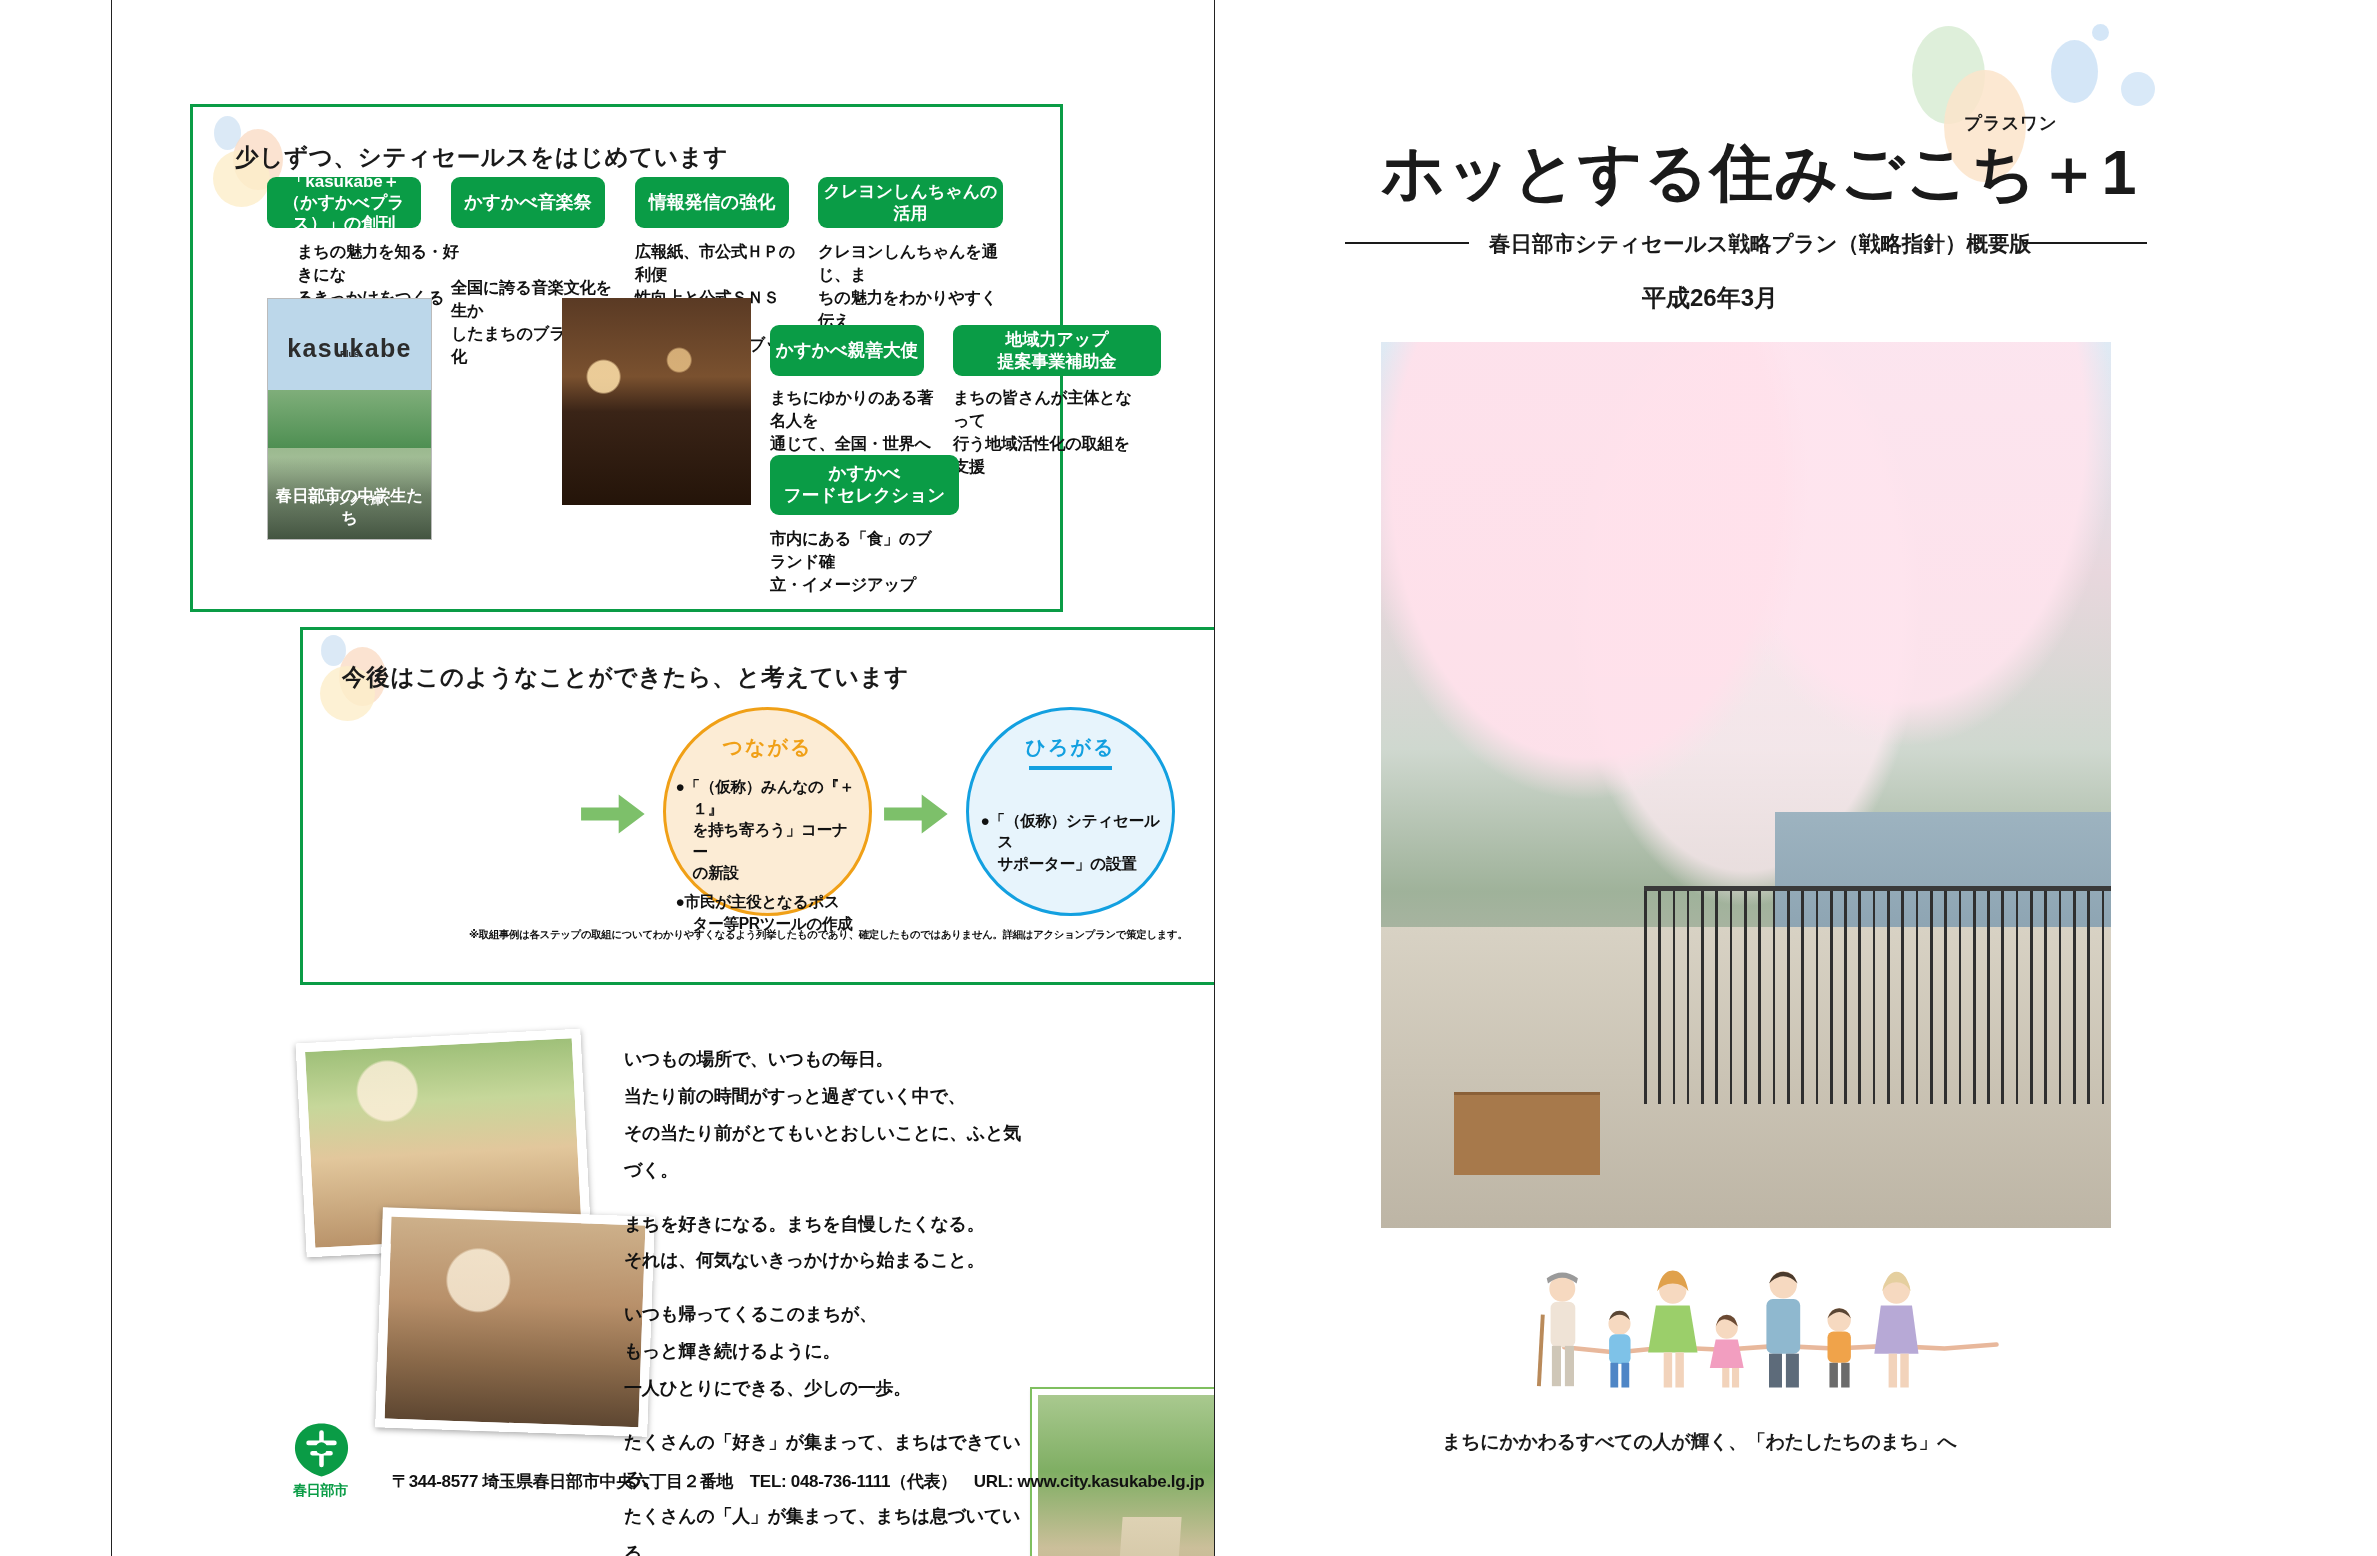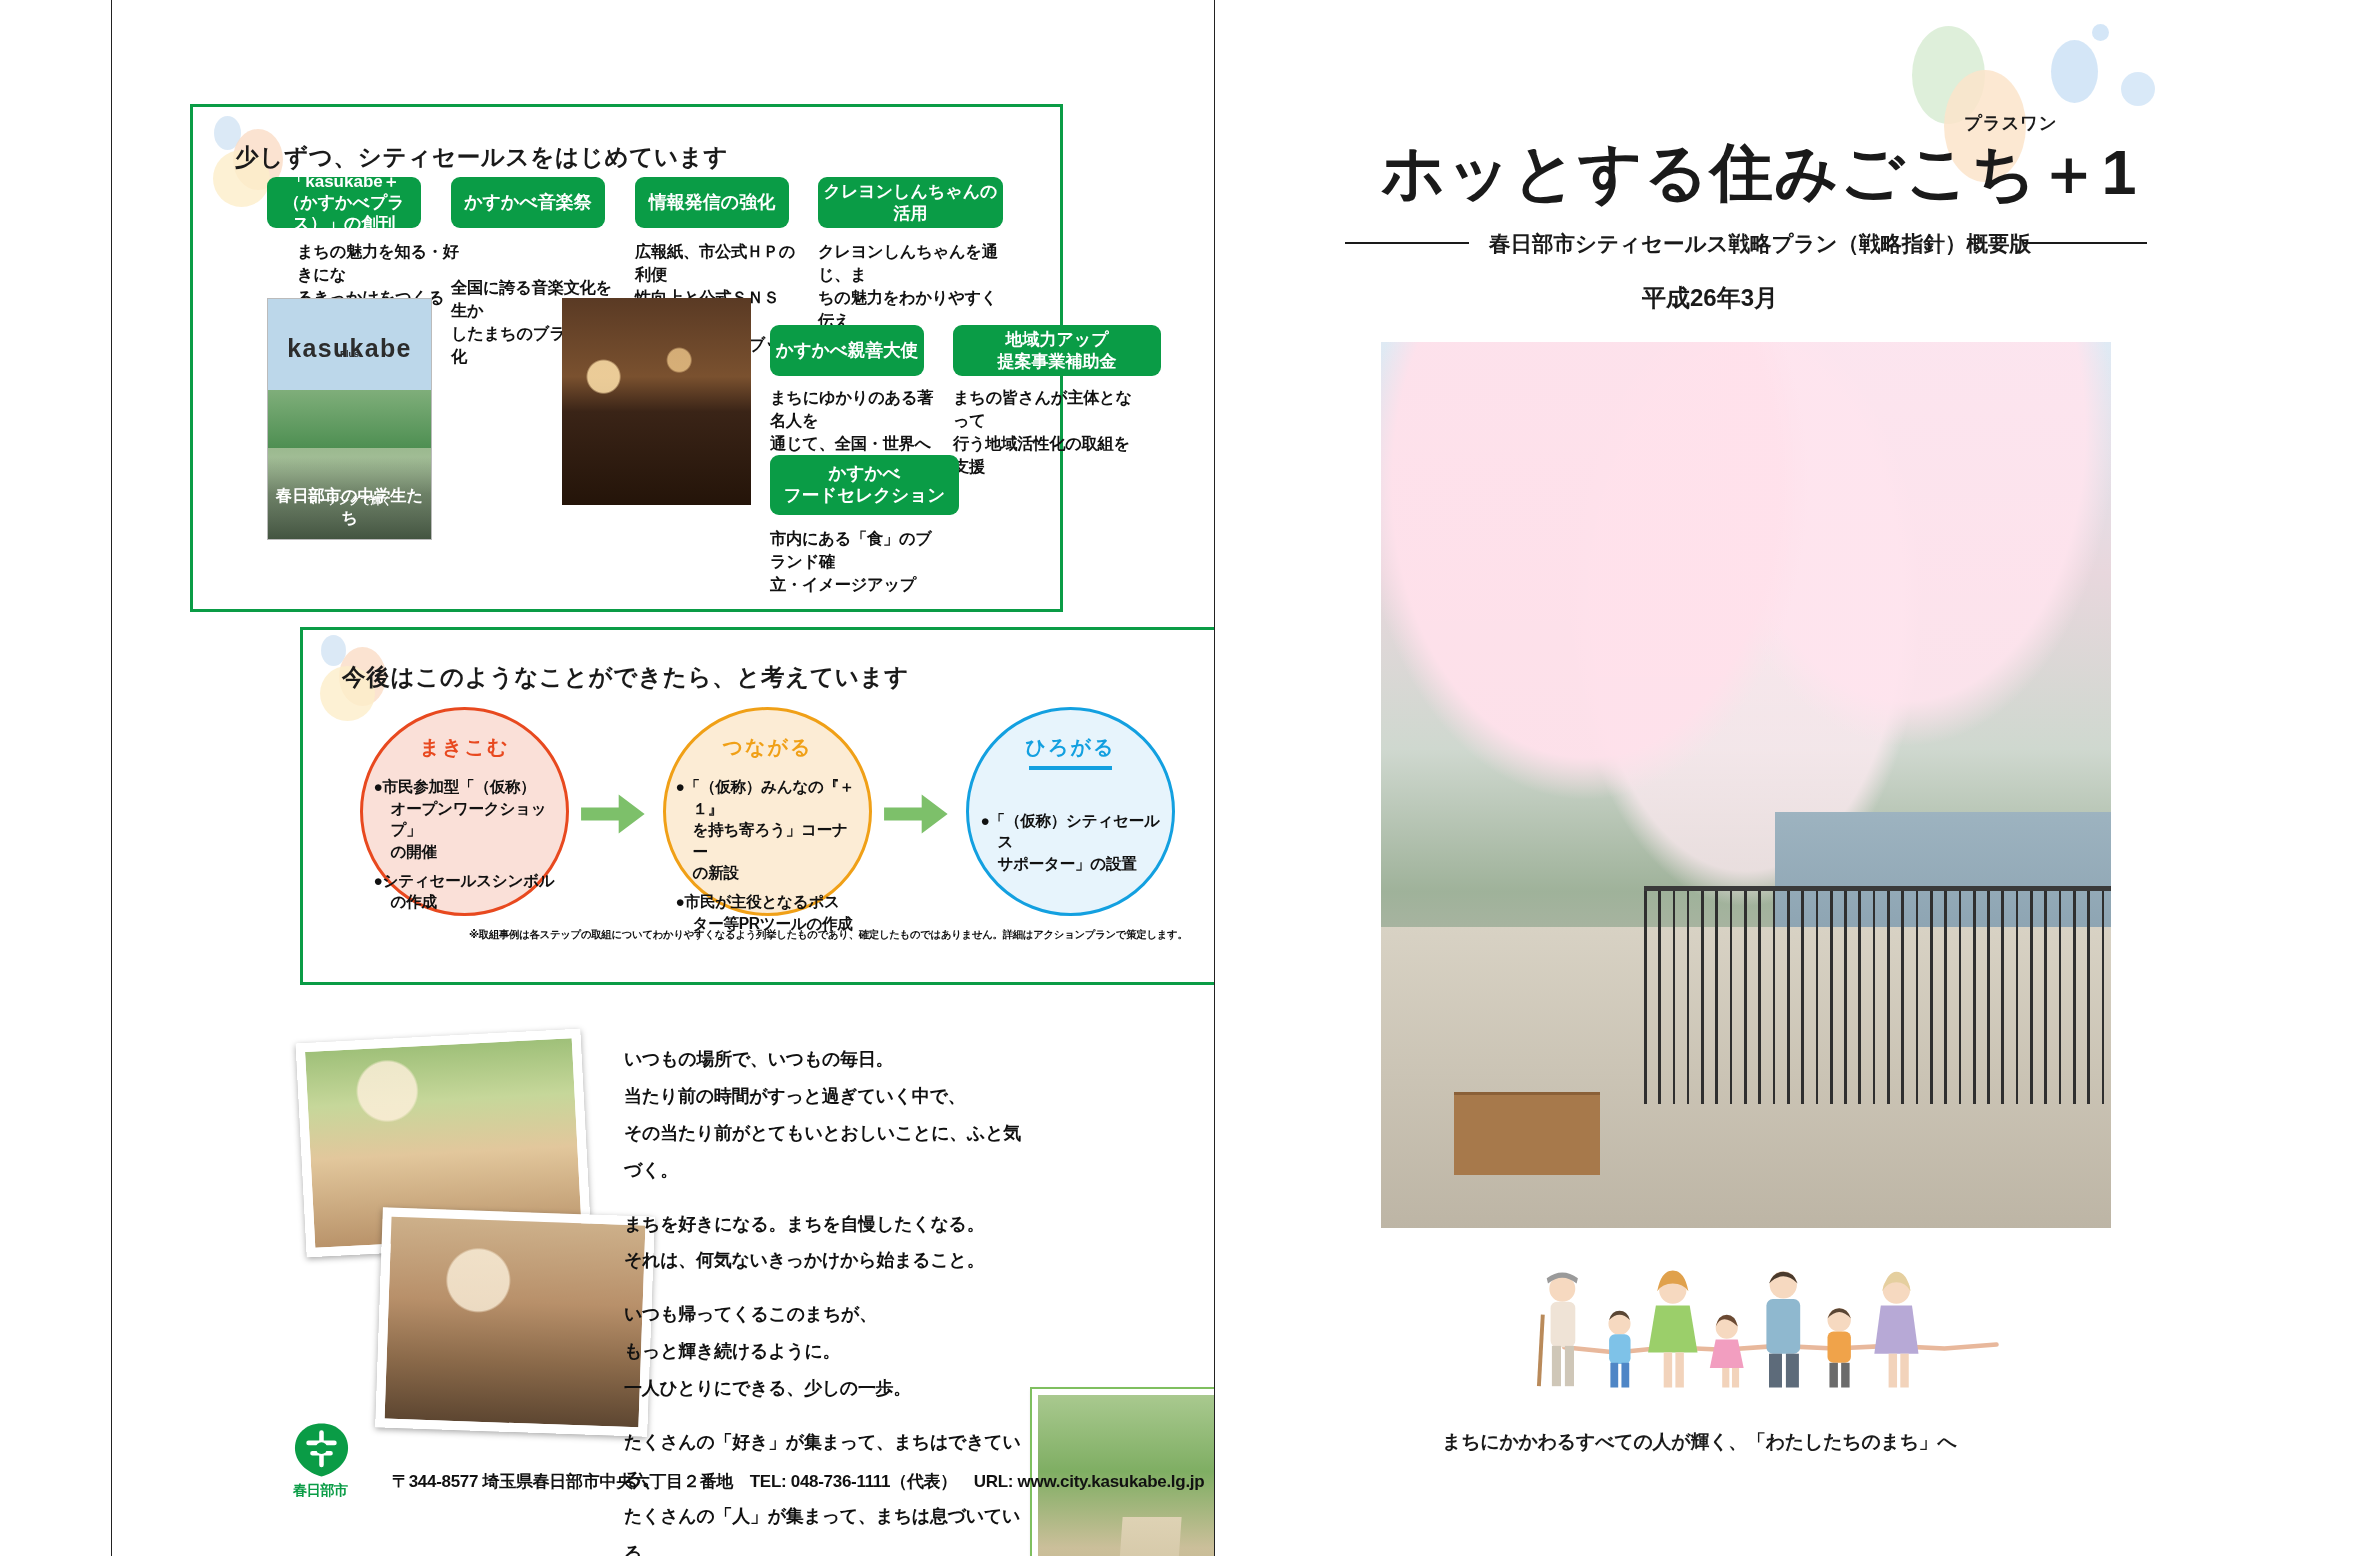--- a/index.html
+++ b/index.html
@@ -222,33 +222,20 @@
   <div class="photo photo-concert" style="left:450px;top:298px;width:189px;height:207px;"></div>
 
   <div class="panel" style="left:188px;top:627px;width:945px;height:352px;">
     <div class="blob" style="left:18px;top:5.2px;width:25px;height:31px;background:#cfe2f3;opacity:.75;"></div>
     <div class="blob" style="left:36px;top:17px;width:47px;height:59px;background:#fadcc6;opacity:.8;"></div>
     <div class="blob" style="left:17px;top:36px;width:55px;height:55px;background:#fdeec9;opacity:.8;"></div>
 
     <div class="panel-title" style="left:39px;top:31px;font-size:23.5px;">今後はこのようなことができたら、と考えています</div>
   </div>
 
-  <div class="circle" style="left:248px;top:707px;width:209px;height:209px;background:#fae0d8;border:3.9px solid #e8491f;padding-top:23.5px;">
-    <div class="circle-title" style="color:#e8491f;">まきこむ</div>
-    <div class="circle-rule" style="background:#e8491f;"></div>
-    <div class="circle-body" style="width:182px;">
-      <ul>
-        <li style="white-space:pre-line;">●市民参加型「（仮称）
-オープンワークショップ」
-の開催</li>
-        <li style="white-space:pre-line;">●シティセールスシンボル
-の作成</li>
-      </ul>
-    </div>
-  </div>
 
   <div class="arrow" style="left:469px;top:790px;width:65px;height:48px;">
     <svg viewBox="0 0 100 74" width="65" height="48" aria-hidden="true">
       <path d="M0 27 H58 V7 L98 37 L58 67 V47 H0 Z" fill="#7dc06a"></path>
     </svg>
   </div>
 
   <div class="circle" style="left:551px;top:707px;width:209px;height:209px;background:#fcecd5;border:3.9px solid #f0a017;padding-top:23.5px;">
     <div class="circle-title" style="color:#f0a017;">つながる</div>
     <div class="circle-rule" style="background:#f0a017;"></div>

